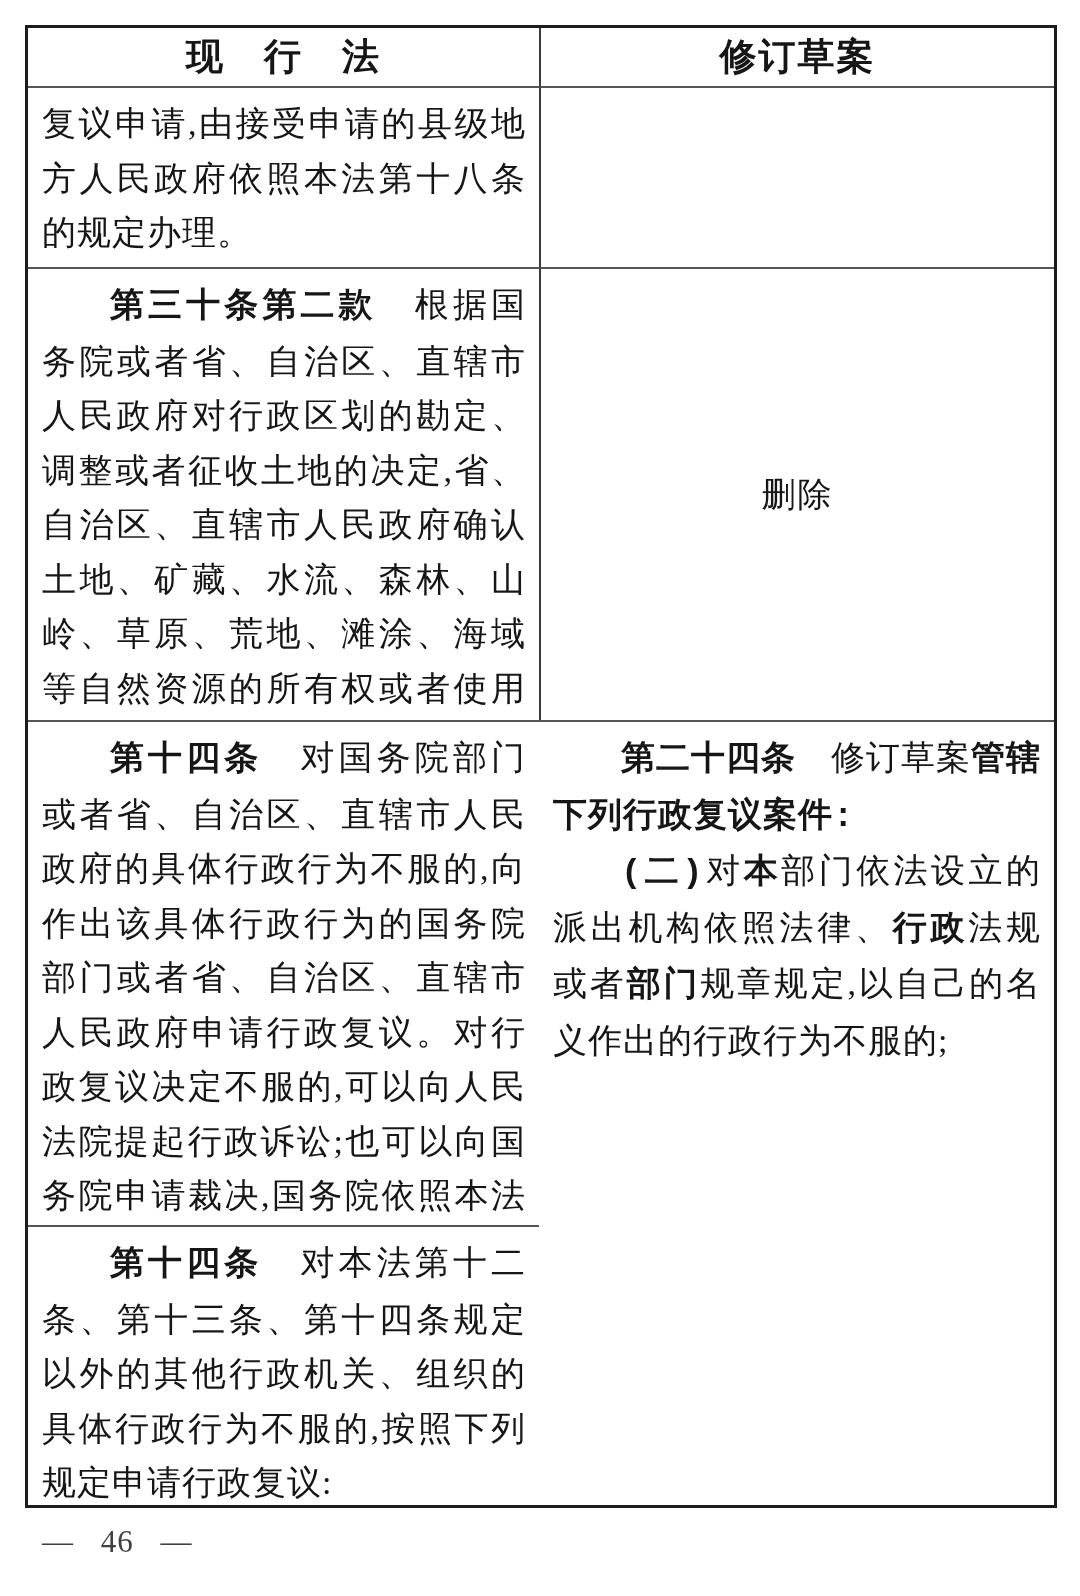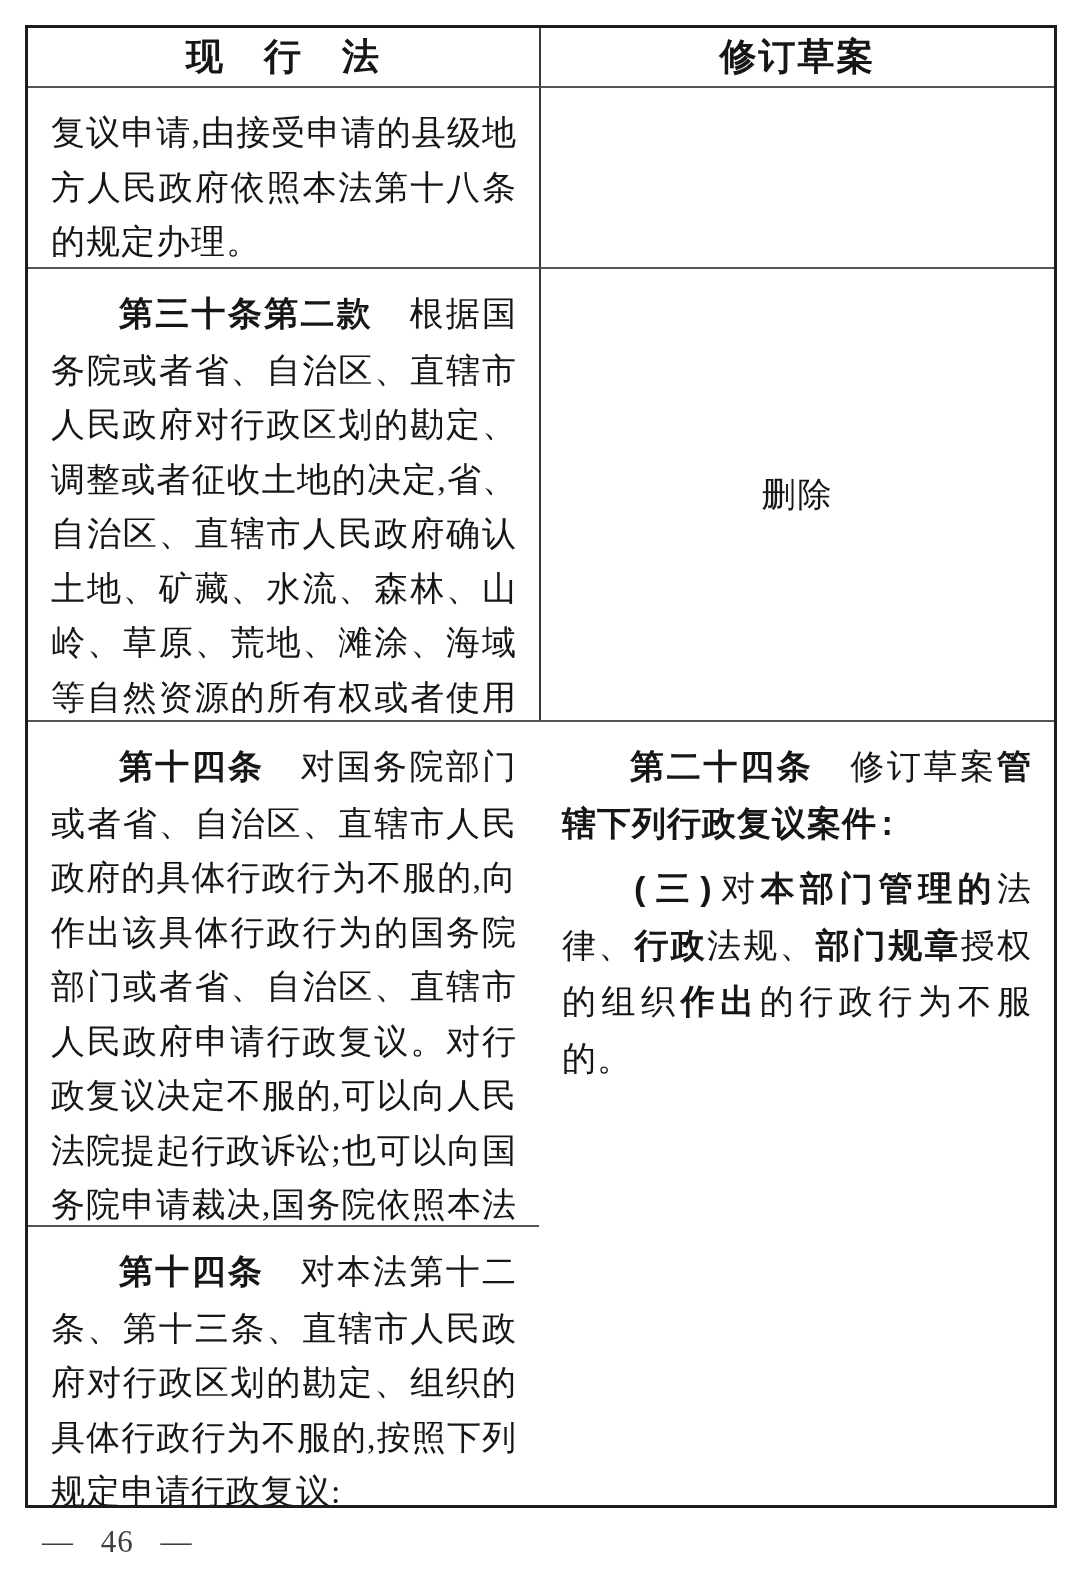--- a/index.html
+++ b/index.html
@@ -36,21 +36,21 @@
   .row3{grid-row:4;border-top:2px solid #555555;}
   .row4{grid-row:5;border-top:2px solid #555555;}
   .row34{grid-row:4 / 6;grid-column:2;border-top:2px solid #555555;}
   .body-cell{
     padding:9px 13px 0 14px;
     font-size:34px;
     line-height:54.5px;
     letter-spacing:1px;
   }
   .para{
-    margin:9px;
+    margin:0;
     text-align:justify;
     text-justify:inter-character;
     text-indent:2em;
   }
   .para.no-indent{text-indent:0;}
   .b{
     font-family:Liberation Mono, monospace;
     font-weight:700;
   }
   .center-cell{
@@ -86,24 +86,24 @@
     <div class="cell col-right row2 center-cell">
       <span style="font-size:34px;letter-spacing:2px;">删除</span>
     </div>
 
     <div class="cell body-cell col-left row3">
         <div class="para"><span class="b">第十四条</span><span>　对国务院部门或者省、自治区、直辖市人民政府的具体行政行为不服的,向作出该具体行政行为的国务院部门或者省、自治区、直辖市人民政府申请行政复议。对行政复议决定不服的,可以向人民法院提起行政诉讼;也可以向国务院申请裁决,国务院依照本法的规定作出最终裁决。</span></div>
       </div>
 
     <div class="cell body-cell row34">
         <div class="para"><span class="b">第二十四条</span><span>　修订草案</span><span class="b">管辖下列行政复议案件:</span></div>
-        <div class="para"><span class="b">(三)</span><span>对</span><span class="b">本部门管理的</span><span>法律、</span><span class="b">行政</span><span>法规、</span><span class="b">部门规章</span><span>授权的组织</span><span class="b">作出</span><span>的行政行为不服的。</span></div>
+        <div class="para"><span class="b">(二)</span><span>对</span><span class="b">本</span><span>部门依法设立的派出机构依照法律、</span><span class="b">行政</span><span>法规或者</span><span class="b">部门</span><span>规章规定,以自己的名义作出的行政行为不服的;</span></div>
       </div>
 
     <div class="cell body-cell col-left row4">
-        <div class="para"><span class="b">第十四条</span><span>　对本法第十二条、第十三条、直辖市人民政府对行政区划的勘定、组织的具体行政行为不服的,按照下列规定申请行政复议:</span></div>
+        <div class="para"><span class="b">第十四条</span><span>　对本法第十二条、第十三条、第十四条规定以外的其他行政机关、组织的具体行政行为不服的,按照下列规定申请行政复议:</span></div>
       </div>
 
   </div>
 
   <div class="footer">— 46 —</div>
 
 </div>
 
 </body></html>

